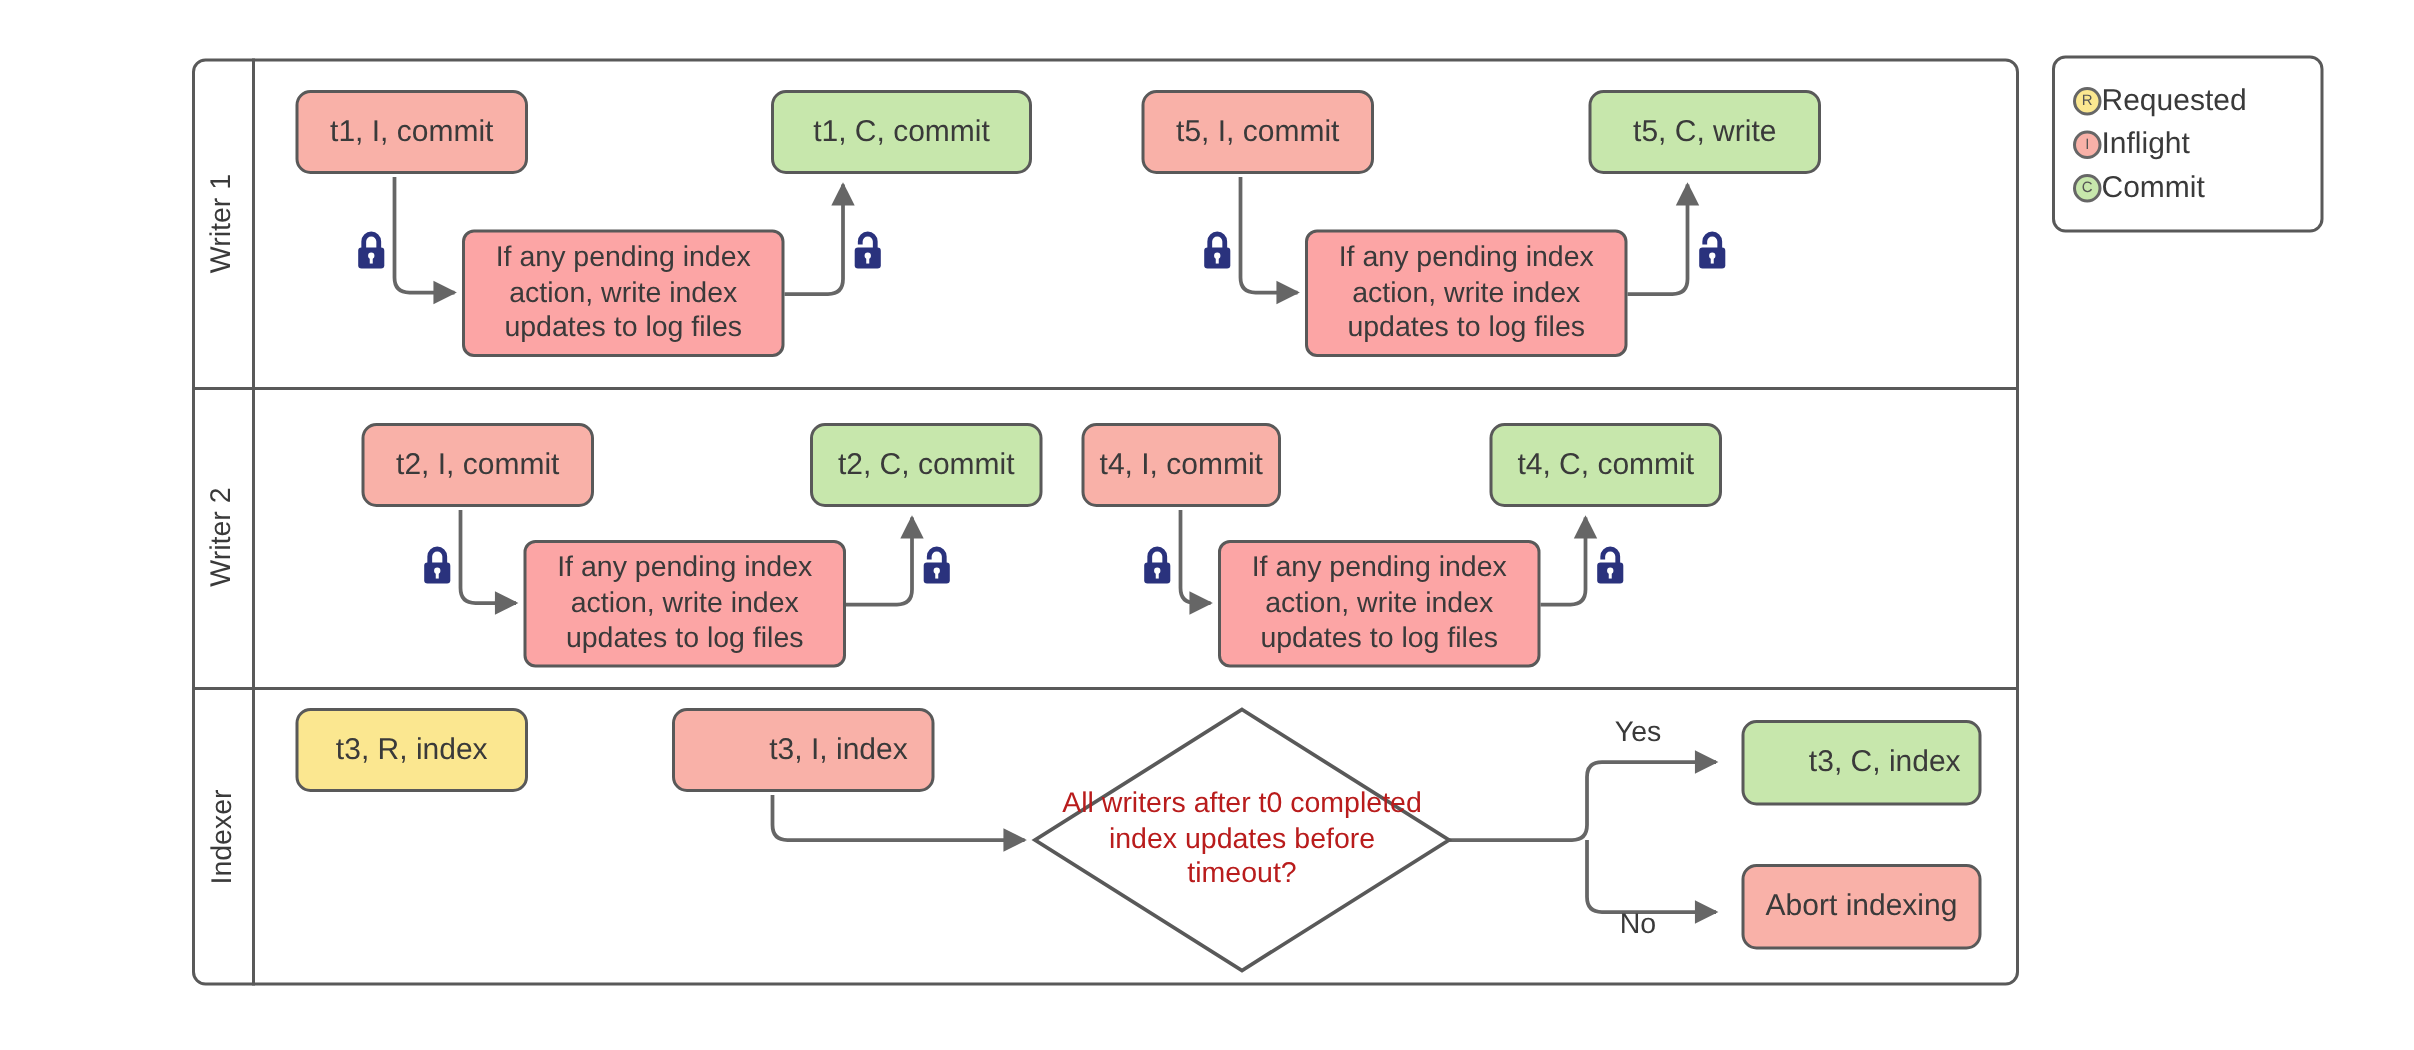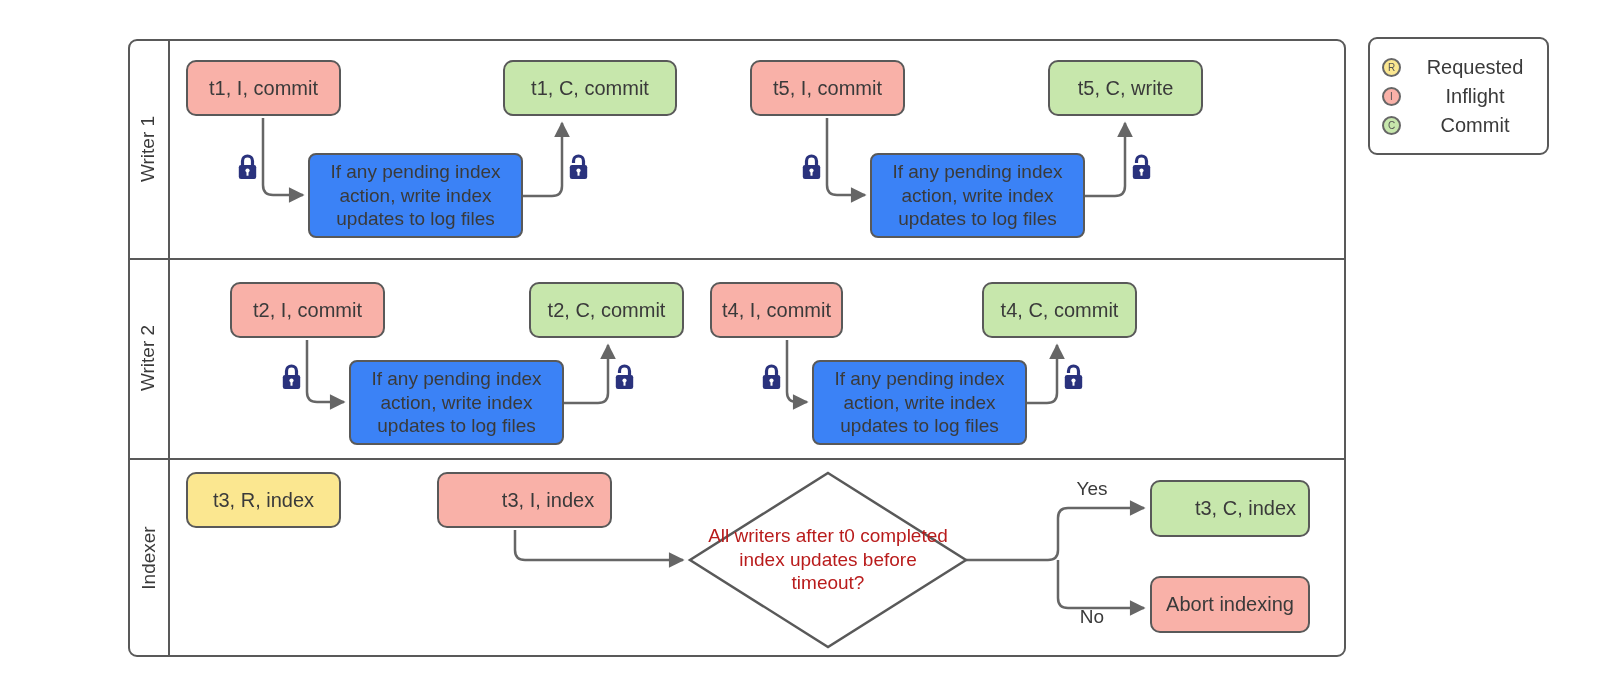--- a/index.html
+++ b/index.html
@@ -24,27 +24,27 @@
   .lane-label {
     position: absolute; left: 128px; width: 41px; display: flex;
     align-items: center; justify-content: center; font-size: 19px; color: #3a3a3a;
   }
   .lane-label span { transform: rotate(-90deg); white-space: nowrap; }
 
   
   .node {
     position: absolute; border: 2.5px solid #595959; border-radius: 10px;
     display: flex; align-items: center; justify-content: center;
-    font-size: 20px; color: #3a3a3a; text-align: center;
+    font-size: 20px; color: #3a3a3a; text-align: center; margin-left: 11px;
   }
   .inflight  { background: #f9b1a8; }
   .commit    { background: #c7e7ac; }
   .requested { background: #fbe790; }
   .proc {
-    position: absolute; border: 2.5px solid #595959; border-radius: 8px; background: #3b82f6;
+    position: absolute; border: 2.5px solid #595959; border-radius: 8px; background: #fca5a5;
     display: flex; align-items: center; justify-content: center;
     font-size: 19px; line-height: 1.24; text-align: center; padding: 4px 8px; color: #3a3a3a;
   }
   .decision-text {
     position: absolute; left: 703px; top: 524px; width: 250px;
     font-size: 19px; line-height: 1.24; text-align: center; color: #b91c1c;
   }
   .edge-label { position: absolute; width: 60px; font-size: 19px; text-align: center; color: #3a3a3a; }
 
   
@@ -58,21 +58,21 @@
     position: absolute; left: 1368px; top: 37px; width: 181px; height: 118px;
     border: 2.5px solid #595959; border-radius: 9px; background: #ffffff;
     display: flex; flex-direction: column; justify-content: center; padding: 6px 10px 6px 12px;
   }
   .legend-row { display: flex; align-items: center; height: 29px; }
   .legend-dot {
     width: 19px; height: 19px; border-radius: 50%; border: 2.5px solid #666666;
     display: flex; align-items: center; justify-content: center;
     font-size: 10px; color: #555555; flex: 0 0 auto;
   }
-  .legend-text { flex: 1; text-align: center; font-size: 20px; color: #3a3a3a; padding-left: 12px; }
+  .legend-text { flex: 1; text-align: left; font-size: 20px; color: #3a3a3a; }
 </style>
 </head>
 <body>
 
 <div id="stage">
 
   <svg id="wires" width="1609" height="700" viewBox="0 0 1609 700">
     <defs>
       <marker id="arr" viewBox="0 0 12 12" refX="10" refY="6" markerWidth="7.5" markerHeight="7.5" orient="auto">
         <path d="M1 1 L11 6 L1 11 Z" fill="#666666"></path>

